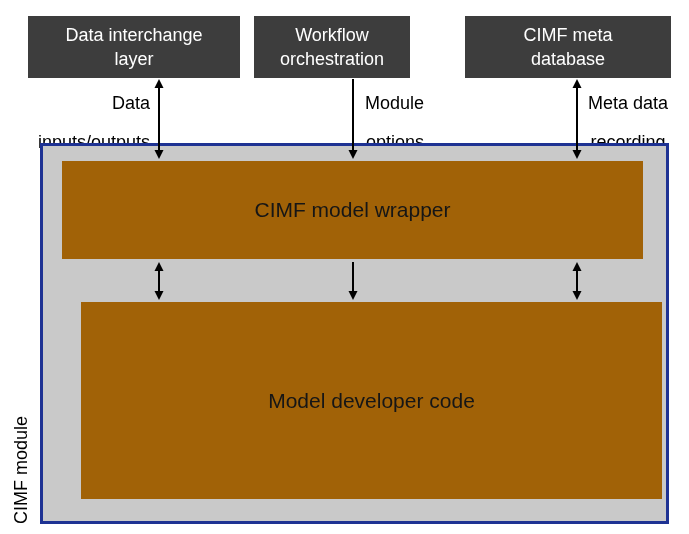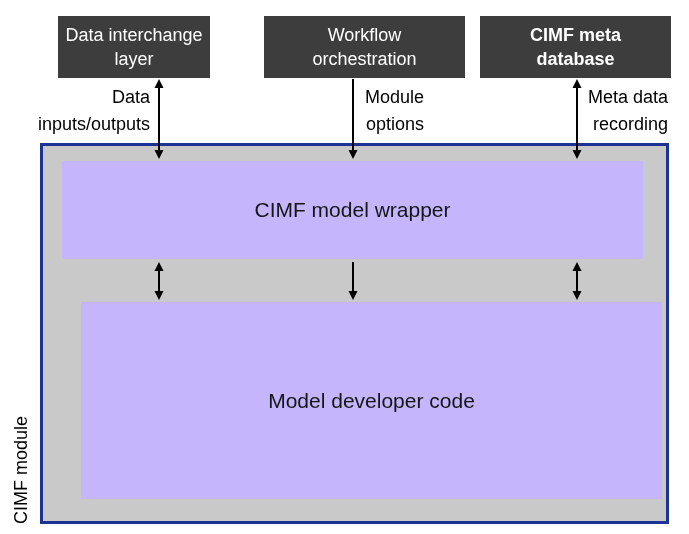--- a/index.html
+++ b/index.html
@@ -15,39 +15,39 @@
     font-family:"Liberation Sans", sans-serif;color:var(--ink);
     overflow:hidden;
   }
   .topbox{
     position:absolute;top:16px;height:62px;
     background:var(--darkbox);color:var(--darkbox-text);
     display:flex;align-items:center;justify-content:center;
     text-align:center;font-size:18px;line-height:24px;font-weight:500;
     white-space:pre-line;
   }
-  #topbox-1{left:58px;width:152px;}
-  #topbox-2{left:264px;width:201px;}
-  #topbox-3{left:480px;width:191px;font-weight:bold;}
+  #topbox-1{left:28px;width:212px;}
+  #topbox-2{left:254px;width:156px;}
+  #topbox-3{left:465px;width:206px;}
 
   .annotation{
-    position:absolute;top:84px;font-size:18px;line-height:27px;
+    position:absolute;top:84px;font-size:18px;line-height:39px;
     color:var(--ink);white-space:pre-line;
   }
   #annotation-1{right:539px;text-align:right;}
   #annotation-2{left:365px;text-align:right;}
-  #annotation-3{left:588px;text-align:right;}
+  #annotation-3{left:588px;text-align:center;}
 
   .module-container{
     position:absolute;left:40px;top:143px;width:623px;height:375px;
     background:var(--gray);border:3px solid var(--blue);
     box-sizing:content-box;
   }
   .innerbox{
-    position:absolute;left:62px;width:581px;background:#c4b5fd;
+    position:absolute;left:62px;width:581px;background:#a16207;
     display:flex;align-items:center;justify-content:center;
     font-size:21px;color:#161616;text-align:center;
   }
   #wrapper-box{top:161px;height:98px;}
   #developer-box{top:302px;height:197px;margin-left:19px;}
 
   .rotated-label{
     position:absolute;left:11px;top:524px;
     transform:rotate(-90deg);transform-origin:0 0;
     width:160px;font-size:18px;color:var(--ink);

